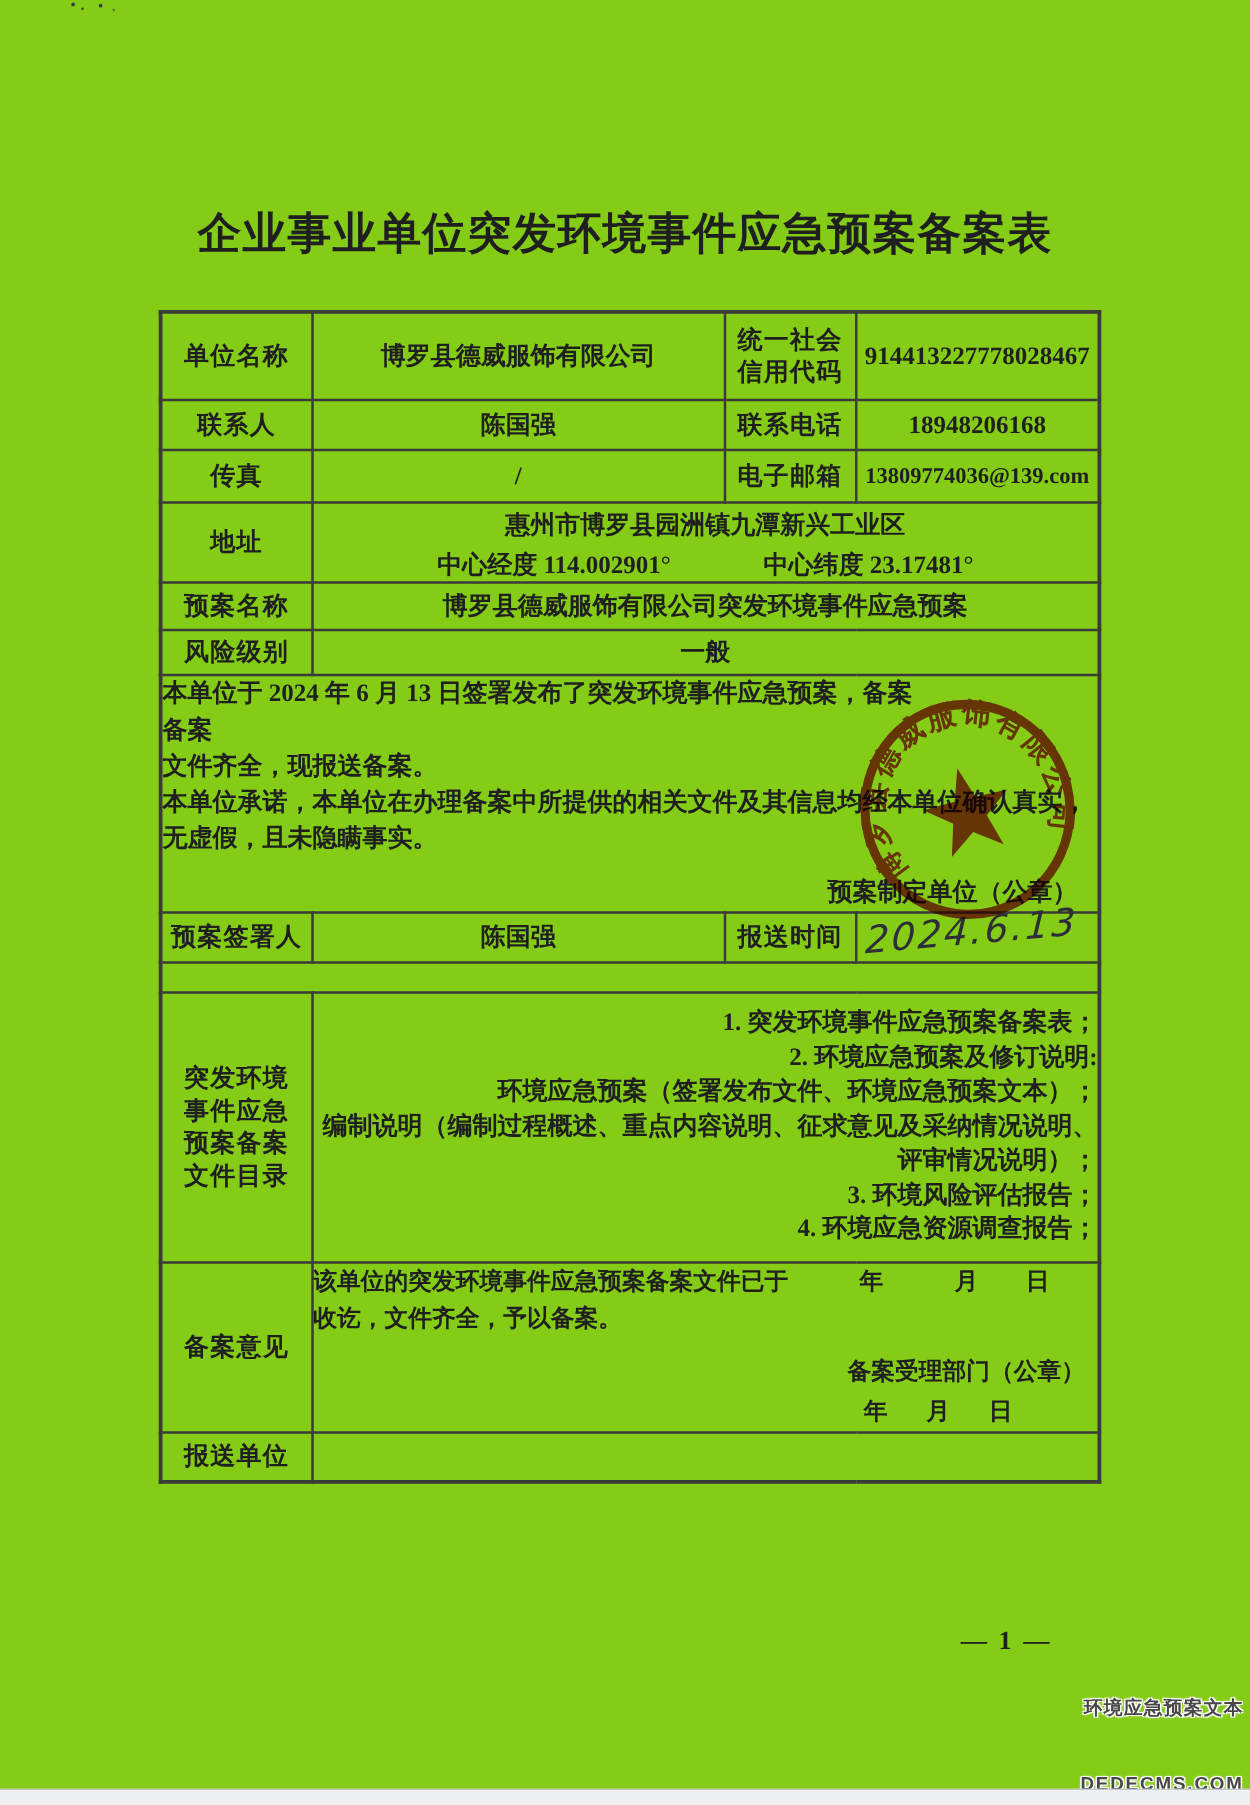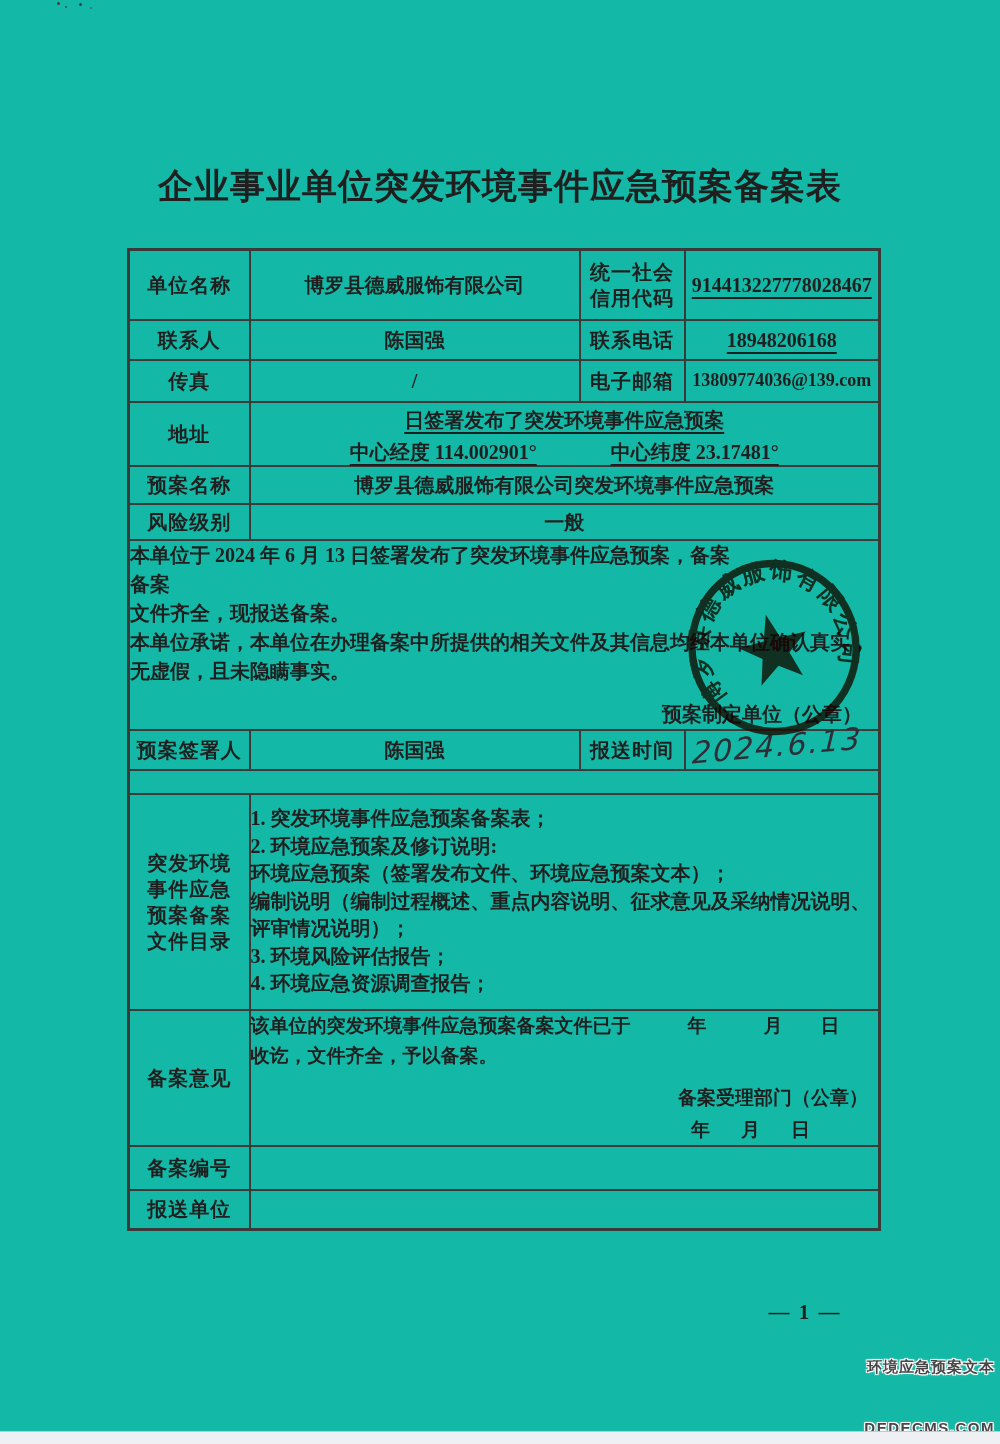--- a/index.html
+++ b/index.html
@@ -5,21 +5,21 @@
   :root{
     --seal-red:#bf3222;
     --ink:#1f1f1f;
     --watermark-gray:#474747;
     --line:#3a3a3a;
   }
   html,body{margin:0;padding:0;background:#ffffff;}
   .page{
     position:relative;
     width:1000px;height:1444px;
-    background:#14b8a6;
+    background:#84cc16;
     font-family:"Liberation Serif","DejaVu Serif",serif;
     color:var(--ink,#1f1f1f);
     overflow:hidden;
   }
   
   .speck{position:absolute;background:#3c3c3c;border-radius:50%;}
   .bottom-strip{
     position:absolute;left:0;top:1431px;width:1000px;height:13px;
     background:#eef0f4;border-top:1px solid #c3c6cd;
   }
@@ -34,39 +34,39 @@
     width:751px;border-collapse:collapse;table-layout:fixed;
     font-size:20px;
   }
   table.form td{
     border:2px solid var(--line,#3a3a3a);
     padding:0;vertical-align:middle;line-height:1.3;
   }
   table.form{border:3px solid var(--line,#3a3a3a);}
   .lbl{text-align:center;font-weight:600;letter-spacing:1px;}
   .val{text-align:center;font-weight:600;}
-  .ul{text-decoration:underline;text-underline-offset:5px;text-decoration-thickness:1.5px;}
+  .ul{text-underline-offset:5px;text-decoration-thickness:1.5px;}
   .small{font-size:18px;}
   .addr-cell{text-align:center;font-weight:600;}
   .addr-cell .l1{margin:4px 0 6px;}
   .addr-cell .l2 span{margin:0 4px;}
   .decl-cell{vertical-align:top;padding:8px 12px 4px 14px;font-weight:600;}
   .decl-line{line-height:29px;}
   .decl-just{display:flex;line-height:29px;flex-direction:column;}
   .decl-sign{text-align:right;padding-right:16px;margin-top:14px;line-height:29px;}
   .handwrite{
     display:inline-block;
     font-family:"DejaVu Sans",sans-serif;
     font-style:italic;font-size:30px;font-weight:500;color:#2e2e36;
     transform:rotate(-5deg) skewX(-8deg);
     margin:-8px 0 0 6px;letter-spacing:2px;
   }
   .filelist-lbl{line-height:38px;}
   .filelist-cell{vertical-align:top;padding:8px 6px 0 14px;font-weight:600;}
-  .filelist-cell div{line-height:27.5px;}
+  .filelist-cell div{line-height:27.5px;text-align:right;}
   .opinion-cell{vertical-align:top;padding:12px 10px 0 15px;font-weight:600;font-size:19px;margin-top:22px;}
   .opinion-cell .oline{line-height:30px;}
   .opinion-dept{text-align:right;padding-right:10px;margin-top:12px;line-height:30px;}
   .opinion-date{text-align:right;padding-right:62px;margin-top:2px;letter-spacing:6px;line-height:30px;}
   
   .seal{
     position:absolute;left:683px;top:554px;width:182px;height:187px;
     transform:rotate(-14deg);
     mix-blend-mode:multiply;opacity:.92;
   }
@@ -131,21 +131,21 @@
     <tr style="height:42px">
       <td class="lbl">传真</td>
       <td class="val">/</td>
       <td class="lbl">电子邮箱</td>
       <td class="val small">13809774036@139.com</td>
     </tr>
 
     <tr style="height:58px">
       <td class="lbl">地址</td>
       <td class="addr-cell" colspan="3">
-        <div class="l1"><span class="ul">日签署发布了突发环境事件应急预案</span></div>
+        <div class="l1"><span class="ul">惠州市博罗县园洲镇九潭新兴工业区</span></div>
         <div class="l2">
           <span class="ul">中心经度 114.002901°</span>
           <span style="display:inline-block;width:48px;"></span>
           <span class="ul">中心纬度 23.17481°</span>
         </div>
       </td>
     </tr>
 
     <tr style="height:38px">
       <td class="lbl">预案名称</td>
@@ -204,24 +204,20 @@
     <tr style="height:132px">
       <td class="lbl">备案意见</td>
       <td class="opinion-cell" colspan="3">
         <div class="oline">该单位的突发环境事件应急预案备案文件已于　　　年　　　月　　日</div>
         <div class="oline">收讫，文件齐全，予以备案。</div>
         <div class="opinion-dept">备案受理部门（公章）</div>
         <div class="opinion-date">年　月　日</div>
       </td>
     </tr>
 
-    <tr style="height:44px">
-      <td class="lbl">备案编号</td>
-      <td colspan="3"></td>
-    </tr>
 
     <tr style="height:40px">
       <td class="lbl">报送单位</td>
       <td colspan="3"></td>
     </tr>
 
   </tbody>
     </table>
 
   <svg class="seal" viewBox="0 0 200 200" preserveAspectRatio="none">

